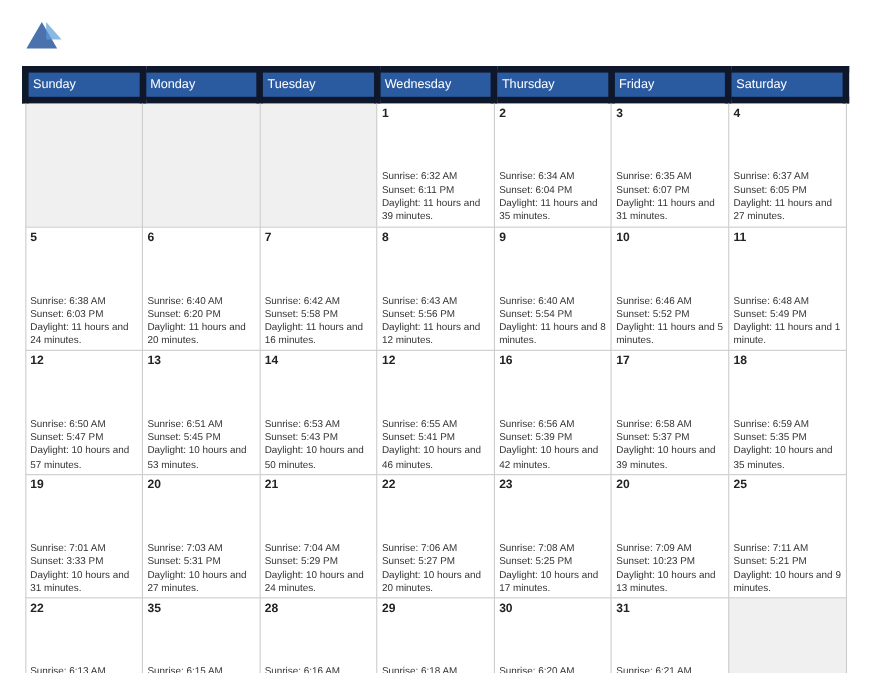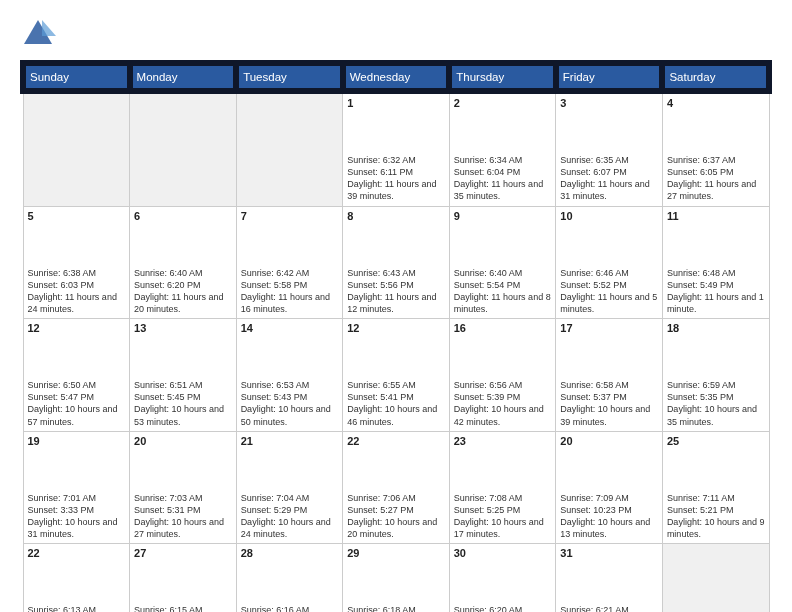--- a/index.html
+++ b/index.html
@@ -321,21 +321,21 @@
         </tr>
         <tr class="week-row">
           <td>
             <span class="day-number">22</span>
             <div class="cell-content">Sunrise: 6:13 AM
 Sunset: 4:19 PM
 Daylight: 10 hours
 and 6 minutes.</div>
           </td>
           <td>
-            <span class="day-number">27</span>
+            <span class="day-number">35</span>
             <div class="cell-content">Sunrise: 6:15 AM
 Sunset: 4:17 PM
 Daylight: 10 hours
 and 2 minutes.</div>
           </td>
           <td>
             <span class="day-number">28</span>
             <div class="cell-content">Sunrise: 6:16 AM
 Sunset: 4:15 PM
 Daylight: 9 hours

